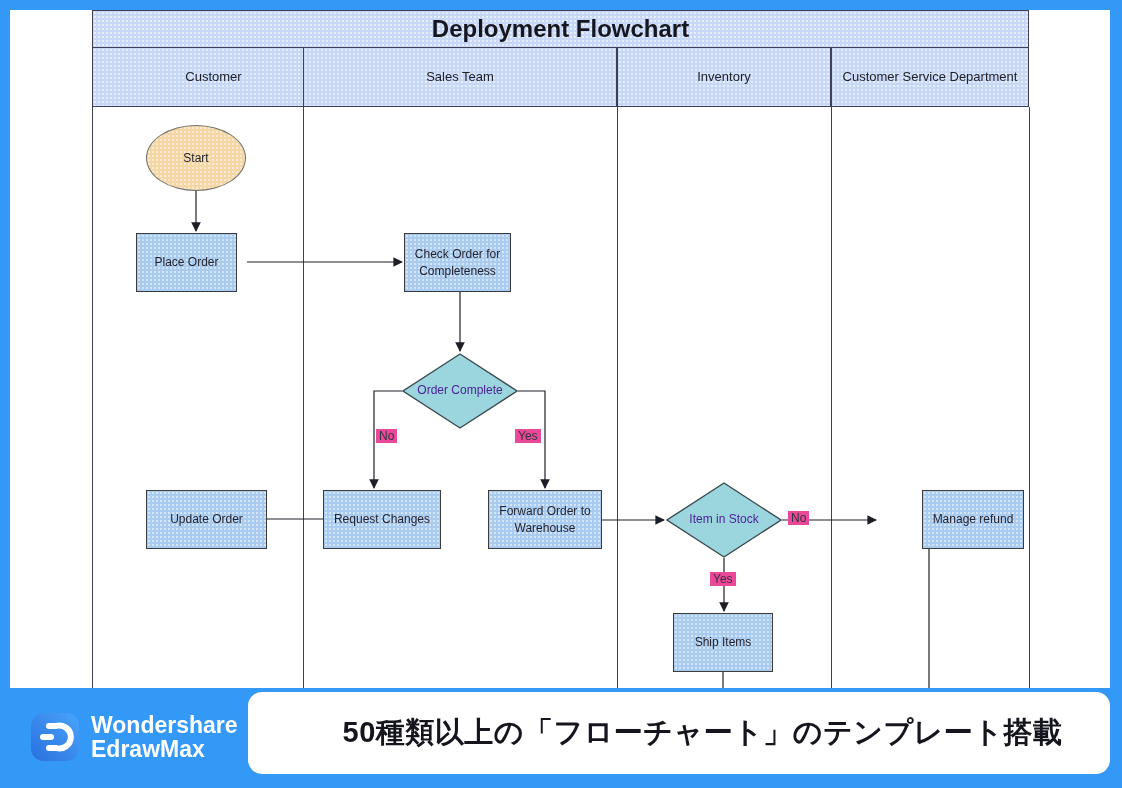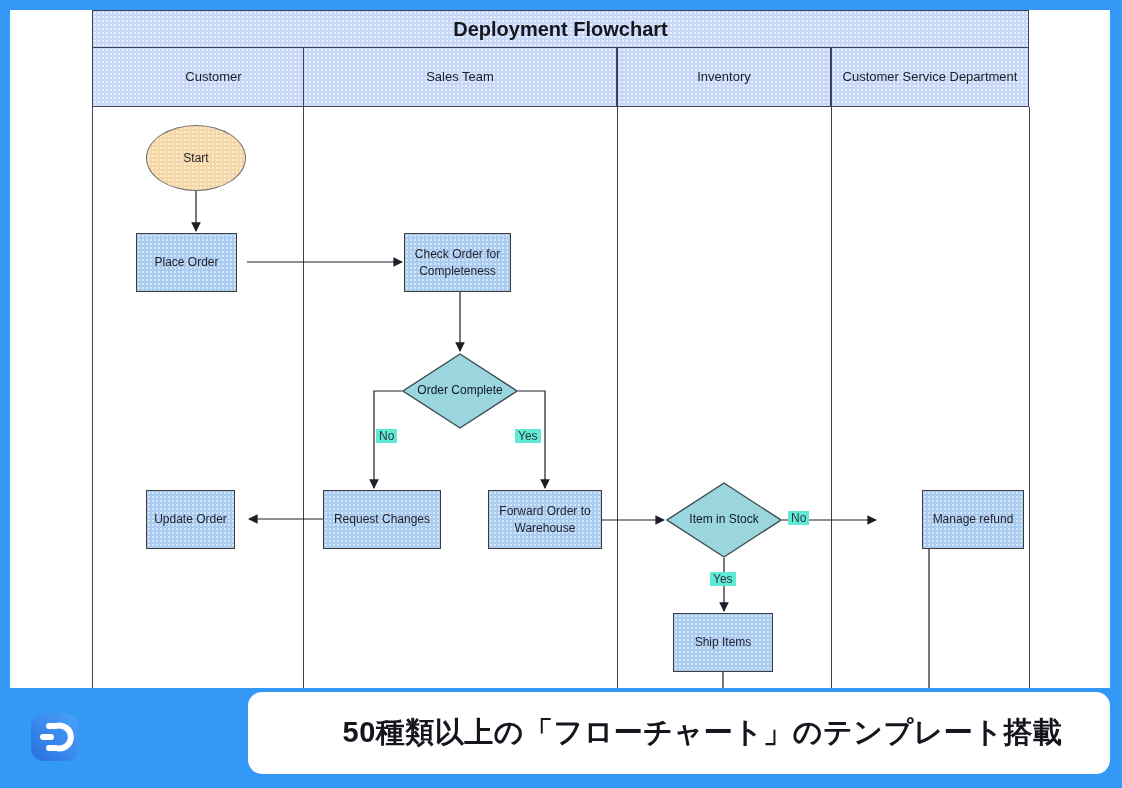--- a/index.html
+++ b/index.html
@@ -21,21 +21,21 @@
   .abs{position:absolute;}
 
   
   .title-bar{
     left:92px;top:10px;width:937px;height:38px;
     background-color:var(--header-fill);
     background-image:radial-gradient(rgba(255,255,255,.6) .8px,transparent .9px);
     background-size:4px 4px;
     border:1px solid var(--cell-border);
     display:flex;align-items:center;justify-content:center;
-    font-size:20px;font-weight:bold;color:#16161e;
+    font-size:24px;font-weight:bold;color:#16161e;
   }
   .lane-cell{
     top:48px;height:59px;
     background-color:var(--header-fill);
     background-image:radial-gradient(rgba(255,255,255,.6) .8px,transparent .9px);
     background-size:4px 4px;
     border:1px solid var(--cell-border);border-top:none;
     display:flex;align-items:center;justify-content:center;text-align:center;
     font-size:13px;color:#20202a;line-height:1.35;padding:0 8px;
   }
@@ -56,24 +56,24 @@
     background-color:var(--terminator-fill);
     background-image:radial-gradient(rgba(255,255,255,.5) .8px,transparent .9px);
     background-size:4px 4px;
     border:1px solid #6f6f6f;border-radius:50%;
   }
   .diamond{display:block;padding:0;}
   .diamond svg{position:absolute;left:0;top:0;width:100%;height:100%;}
   .diamond .dlabel{
     position:absolute;left:0;top:0;width:100%;height:100%;
     display:flex;align-items:center;justify-content:center;text-align:center;
-    font-size:12px;color:#0f172a;line-height:1.3;
+    font-size:12px;color:#4c1d95;line-height:1.3;
   }
   .edge-label{
-    font-size:12px;color:#33333d;text-align:center;background:#5eead4;padding:0 3px;
+    font-size:12px;color:#33333d;text-align:center;background:#ec4899;padding:0 3px;
   }
 
   
   .banner{left:0;top:688px;width:1122px;height:100px;background:var(--accent);}
   .banner-panel{
     left:248px;top:692px;width:862px;height:82px;background:#ffffff;border-radius:14px;
     display:flex;align-items:center;justify-content:center;
   }
   .banner-headline{
     font-size:29px;font-weight:bold;color:#15151e;letter-spacing:.5px;white-space:nowrap;margin-left:47px;
@@ -126,21 +126,21 @@
 
 <div class="abs node process" style="left:404px;top:233px;width:107px;height:59px;">Check Order for Completeness</div>
 
 <div class="abs node diamond" style="left:402px;top:353px;width:116px;height:76px;">
   <svg viewBox="0 0 116 76">
     <polygon points="58,1 115,38 58,75 1,38" fill="var(--decision-fill)" stroke="#3c4c52" stroke-width="1.4"></polygon>
   </svg>
   <div class="dlabel">Order Complete</div>
 </div>
 
-<div class="abs node process" style="left:146px;top:490px;width:89px;height:59px;">Update Order</div>
+<div class="abs node process" style="left:146px;top:490px;width:121px;height:59px;">Update Order</div>
 
 <div class="abs node process" style="left:323px;top:490px;width:118px;height:59px;">Request Changes</div>
 
 <div class="abs node process" style="left:488px;top:490px;width:114px;height:59px;">Forward Order to Warehouse</div>
 
 <div class="abs node diamond" style="left:666px;top:482px;width:116px;height:76px;">
   <svg viewBox="0 0 116 76">
     <polygon points="58,1 115,38 58,75 1,38" fill="var(--decision-fill)" stroke="#3c4c52" stroke-width="1.4"></polygon>
   </svg>
   <div class="dlabel">Item in Stock</div>
@@ -162,17 +162,21 @@
     <defs>
       <linearGradient id="lg" x1="0" y1="1" x2="1" y2="0">
         <stop offset="0" stop-color="#2a6fdf"></stop>
         <stop offset="1" stop-color="#49a5fa"></stop>
       </linearGradient>
     </defs>
     <rect x="1" y="1" width="48" height="48" rx="13" fill="url(#lg)"></rect>
     <path d="M19 14 h7 a11.5 11.5 0 1 1 0 22 h-7" fill="none" stroke="#ffffff" stroke-width="6" stroke-linecap="round"></path>
     <line x1="13" y1="25" x2="21" y2="25" stroke="#ffffff" stroke-width="6" stroke-linecap="round"></line>
   </svg>
+  <div class="brand-text">
+    <div>Wondershare</div>
+    <div>EdrawMax</div>
+  </div>
 </div>
 
 <div class="abs banner-panel">
   <div class="banner-headline">50種類以上の「フローチャート」のテンプレート搭載</div>
 </div>
 
 </body></html>

